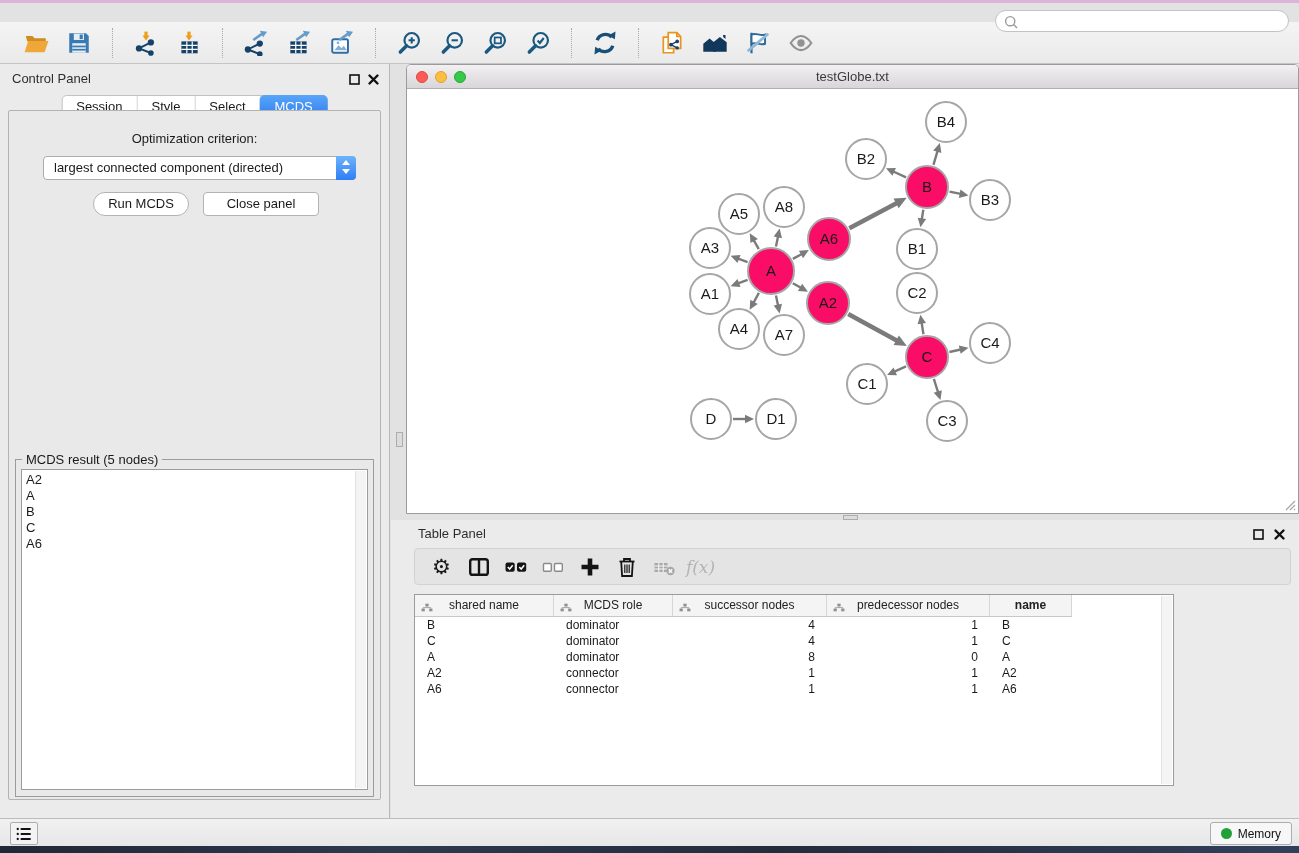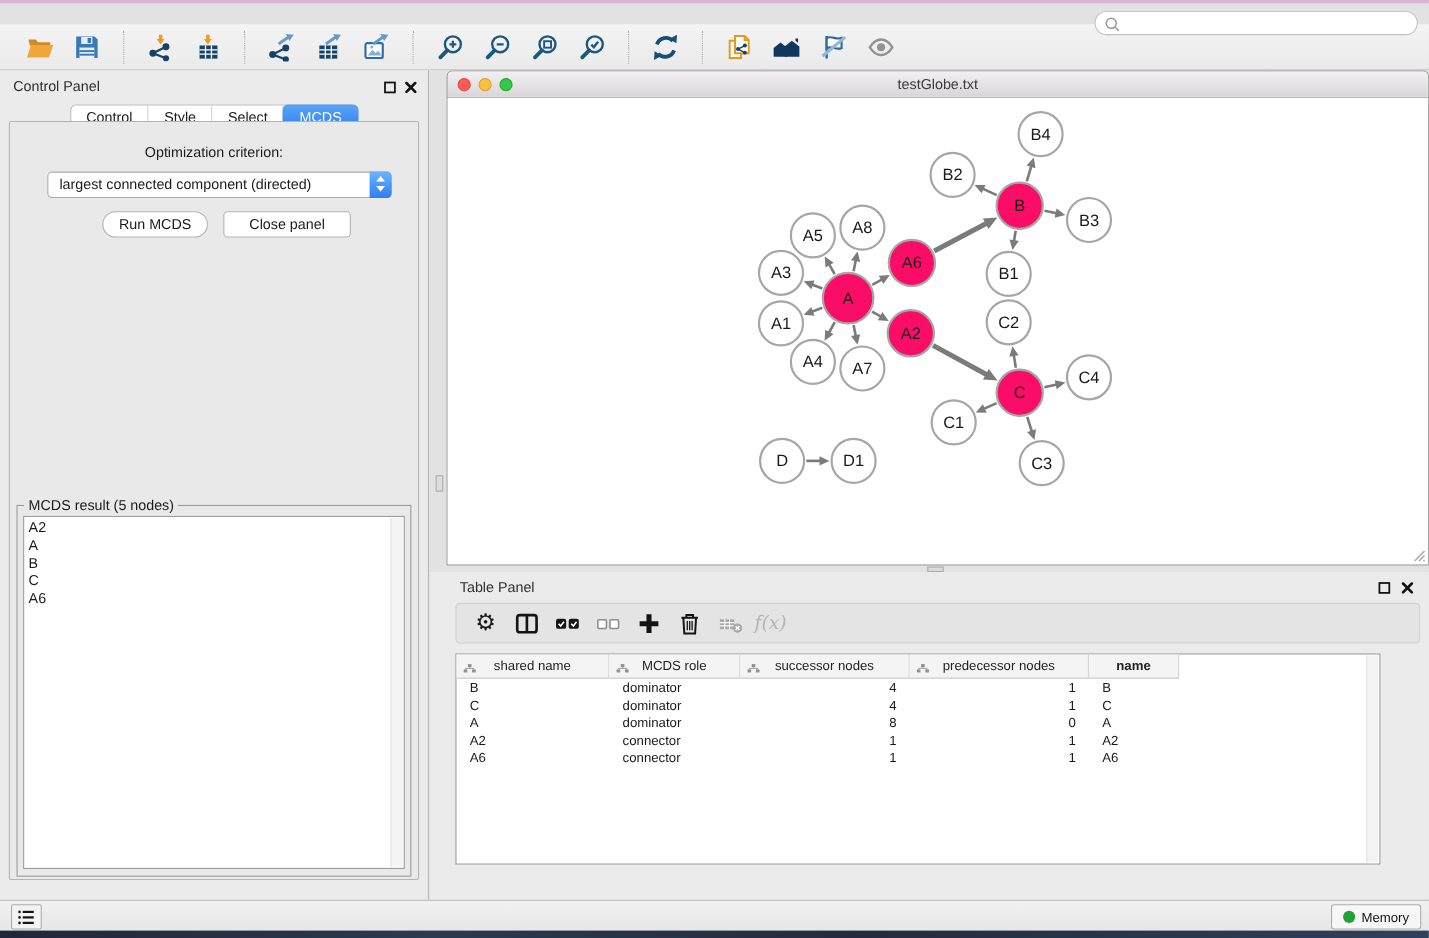--- a/index.html
+++ b/index.html
@@ -83,21 +83,21 @@
   #h-handle { left:843px; top:451px; width:15px; height:5px; }
 
   
   #table-panel { position:absolute; left:391px; top:456px; width:908px; height:298px; background:#ebebeb; }
   #table-panel .panel-title { left:27px; top:6px; }
   #tp-toolbar { position:absolute; left:23px; top:28px; width:877px; height:37px; background:#e4e4e4;
                 border:1px solid #d2d2d2; border-radius:4px; display:flex; align-items:center; padding-left:8px; }
   .tp-tool { width:37px; height:30px; display:flex; align-items:center; justify-content:center; }
   .tp-tool.disabled { opacity:.85; }
 
-  #table-box { position:absolute; left:23px; top:74px; width:841px; height:192px; background:#fff; border:1px solid #9b9b9b; }
+  #table-box { position:absolute; left:23px; top:74px; width:760px; height:192px; background:#fff; border:1px solid #9b9b9b; }
   #thead { position:absolute; left:0; top:0; right:10px; height:22px; display:flex; }
   .th { position:relative; height:22px; background:#f4f4f4; border-bottom:1px solid #c8c8c8; border-right:1px solid #d6d6d6;
         font-size:12px; color:#222; }
   .th .lbl { position:absolute; left:0; right:0; top:0; text-align:center; line-height:21px; }
   .th .hicon { position:absolute; left:6px; top:6px; }
   #tbody { position:absolute; left:0; top:22px; right:10px; }
   .tr { display:flex; height:16px; }
   .td { font-size:12px; line-height:16px; white-space:nowrap; overflow:hidden; }
   .td.left { padding-left:12px; text-align:left; }
   .td.right { padding-right:12px; text-align:right; }
@@ -283,21 +283,21 @@
     <div id="control-panel">
       <div class="panel-title">Control Panel</div>
       <svg class="float-btn" style="right:28px; top:9px;" width="13" height="13" viewBox="0 0 13 13">
         <rect x="2" y="2" width="9" height="9" fill="none" stroke="#111" stroke-width="1.6"></rect>
       </svg>
       <svg class="close-btn" style="right:9px; top:9px;" width="13" height="13" viewBox="0 0 13 13">
         <path d="M2.5 2.5l8 8M10.5 2.5l-8 8" stroke="#111" stroke-width="2.4" stroke-linecap="round"></path>
       </svg>
 
       <div id="cp-tabs">
-          <div class="seg">Control</div>
+          <div class="seg">Session</div>
           <div class="seg">Style</div>
           <div class="seg">Select</div>
           <div class="seg sel">MCDS</div>
         </div>
 
       <div id="cp-box">
         <div id="opt-label">Optimization criterion:</div>
 
         <div id="cp-select">
           <div class="val">largest connected component (directed)</div>

